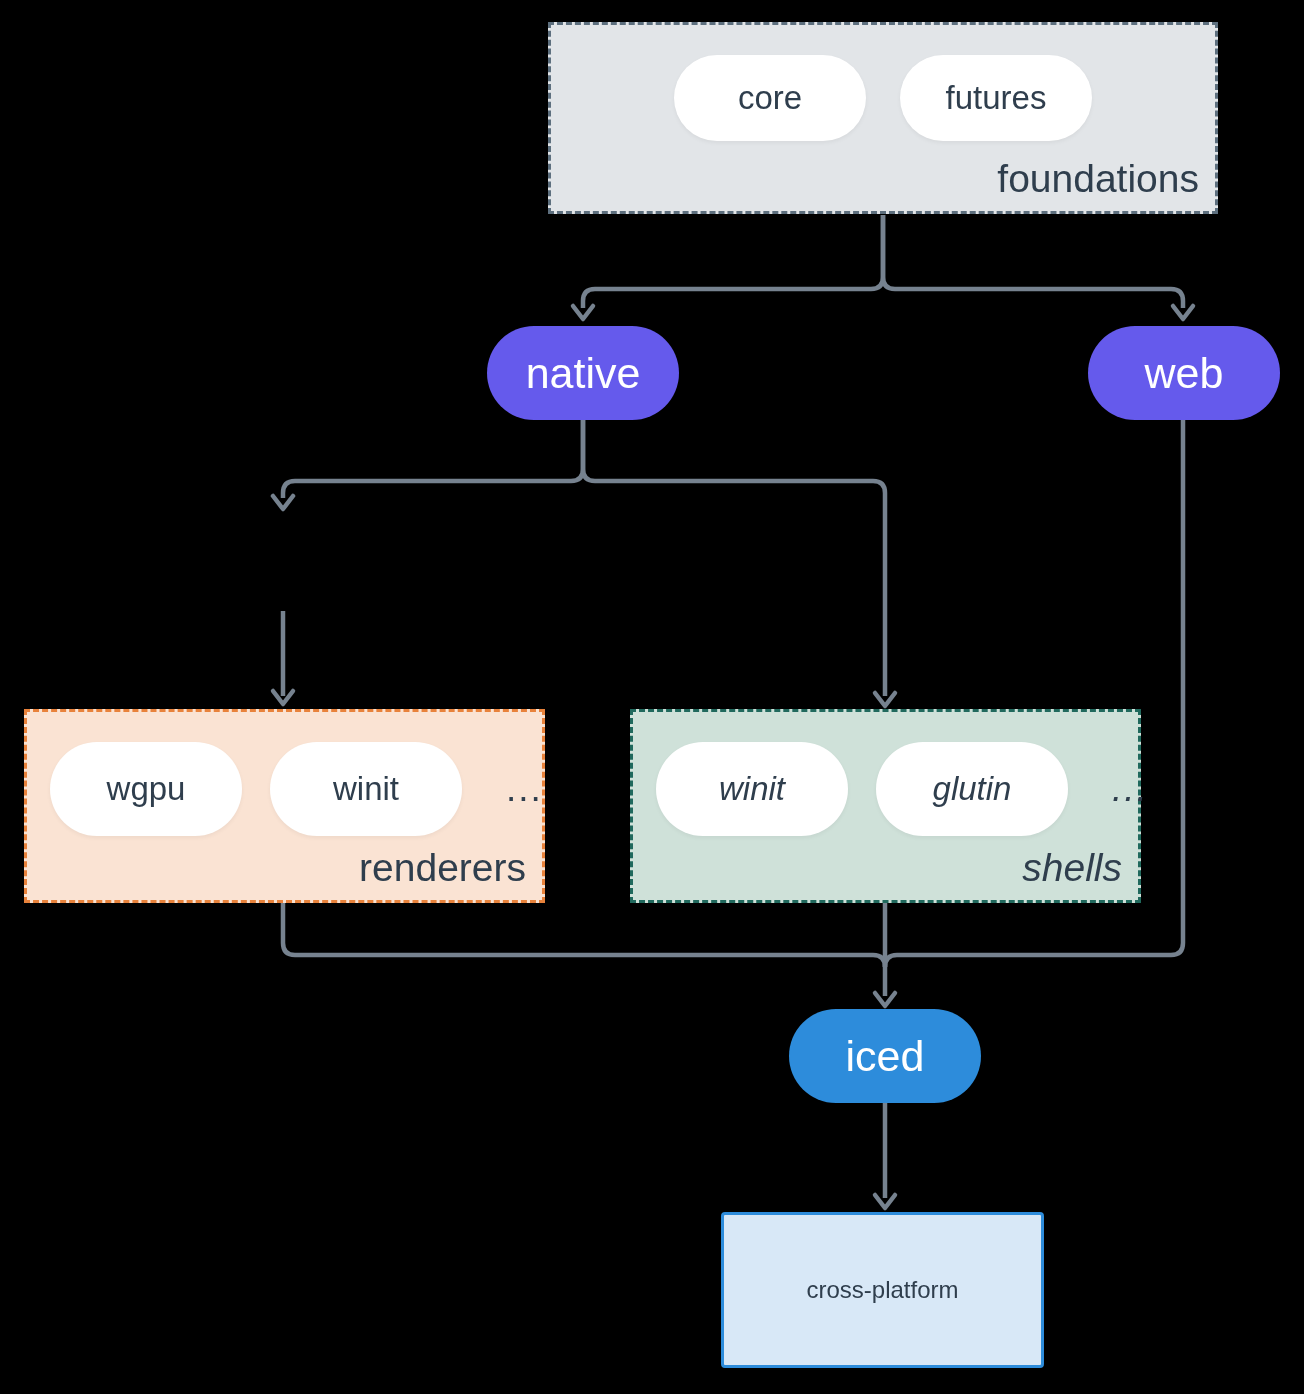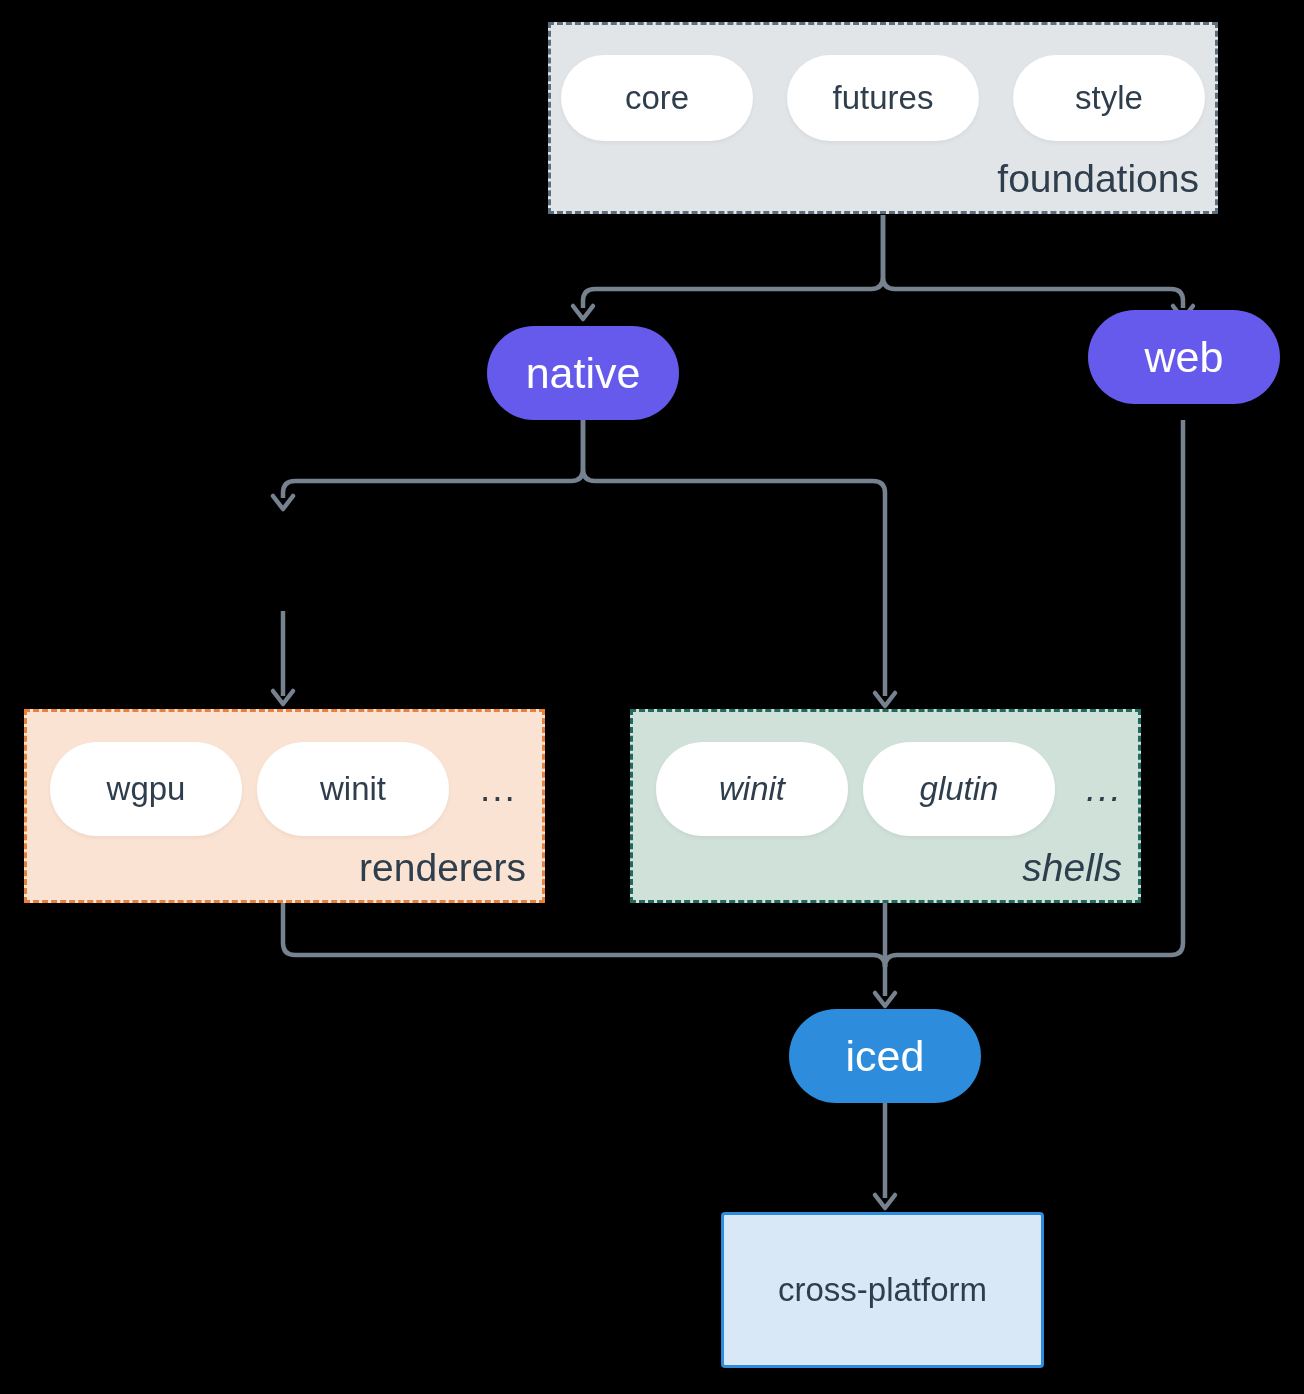--- a/index.html
+++ b/index.html
@@ -36,55 +36,55 @@
   .group-label {
     position:absolute; right:16px; bottom:10px;
     font-size:39px; color:var(--ink);
   }
 
   .chip-row {
     position:absolute; left:0; right:0; top:30px;
     display:flex; align-items:center;
   }
   .chip-row.centered { justify-content:center; gap:34px; }
-  .chip-row.leftpad  { justify-content:flex-start; padding-left:23px; gap:15px; }
+  .chip-row.leftpad  { justify-content:flex-start; padding-left:23px; gap:28px; }
 
   .chip {
     width:192px; height:86px;
     background:var(--chip-bg); border-radius:44px;
     display:flex; align-items:center; justify-content:center;
     font-size:33px; color:var(--ink);
     box-shadow:0 2px 4px rgba(0,0,0,0.05);
     flex:0 0 auto;
   }
   .group-renderers .chip, .group-shells .chip { height:94px; border-radius:48px; }
   .ellipsis { font-size:37px; color:var(--ink); margin-left:16px; letter-spacing:2px; }
 
   
   .pill {
     position:absolute; z-index:2;
     width:192px; height:94px; border-radius:48px;
     display:flex; align-items:center; justify-content:center;
     font-size:43px; color:#ffffff;
   }
   .pill-native   { left:487px;  top:326px; background:var(--purple); }
-  .pill-web      { left:1088px; top:310px; background:var(--purple); }
+  .pill-web      { left:1088px; top:326px; background:var(--purple); }
   .pill-graphics { left:187px;  top:517px; background:var(--orange); }
   .pill-iced     { left:789px;  top:1009px; background:var(--blue); }
 
   
   .app-box {
     position:absolute; z-index:2;
     left:721px; top:1212px; width:323px; height:156px;
     box-sizing:border-box;
     background:var(--app-bg);
     border:3px solid var(--blue);
     border-radius:4px;
     display:flex; flex-direction:column; align-items:center; justify-content:center;
-    font-size:33px; line-height:1.42; color:var(--ink);
+    font-size:24px; line-height:1.42; color:var(--ink);
     text-align:center;
   }
 </style>
 </head>
 <body>
 
 <div class="canvas">
 
   <svg class="connectors" width="1304" height="1394" viewBox="0 0 1304 1394">
 
@@ -107,21 +107,20 @@
     <path class="arrowhead" d="M 875 993 L 885 1006 L 895 993"></path>
 
     <path d="M 885 1103 L 885 1198"></path>
     <path class="arrowhead" d="M 875 1195 L 885 1208 L 895 1195"></path>
   </svg>
 
   <div class="group group-foundations">
     <div class="chip-row centered">
       <div class="chip">core</div>
       <div class="chip">futures</div>
-      <div class="chip">style</div>
     </div>
     <div class="group-label">foundations</div>
   </div>
 
   <div class="pill pill-native">native</div>
   <div class="pill pill-web">web</div>
 
   <div class="group group-renderers">
     <div class="chip-row leftpad">
       <div class="chip">wgpu</div>

